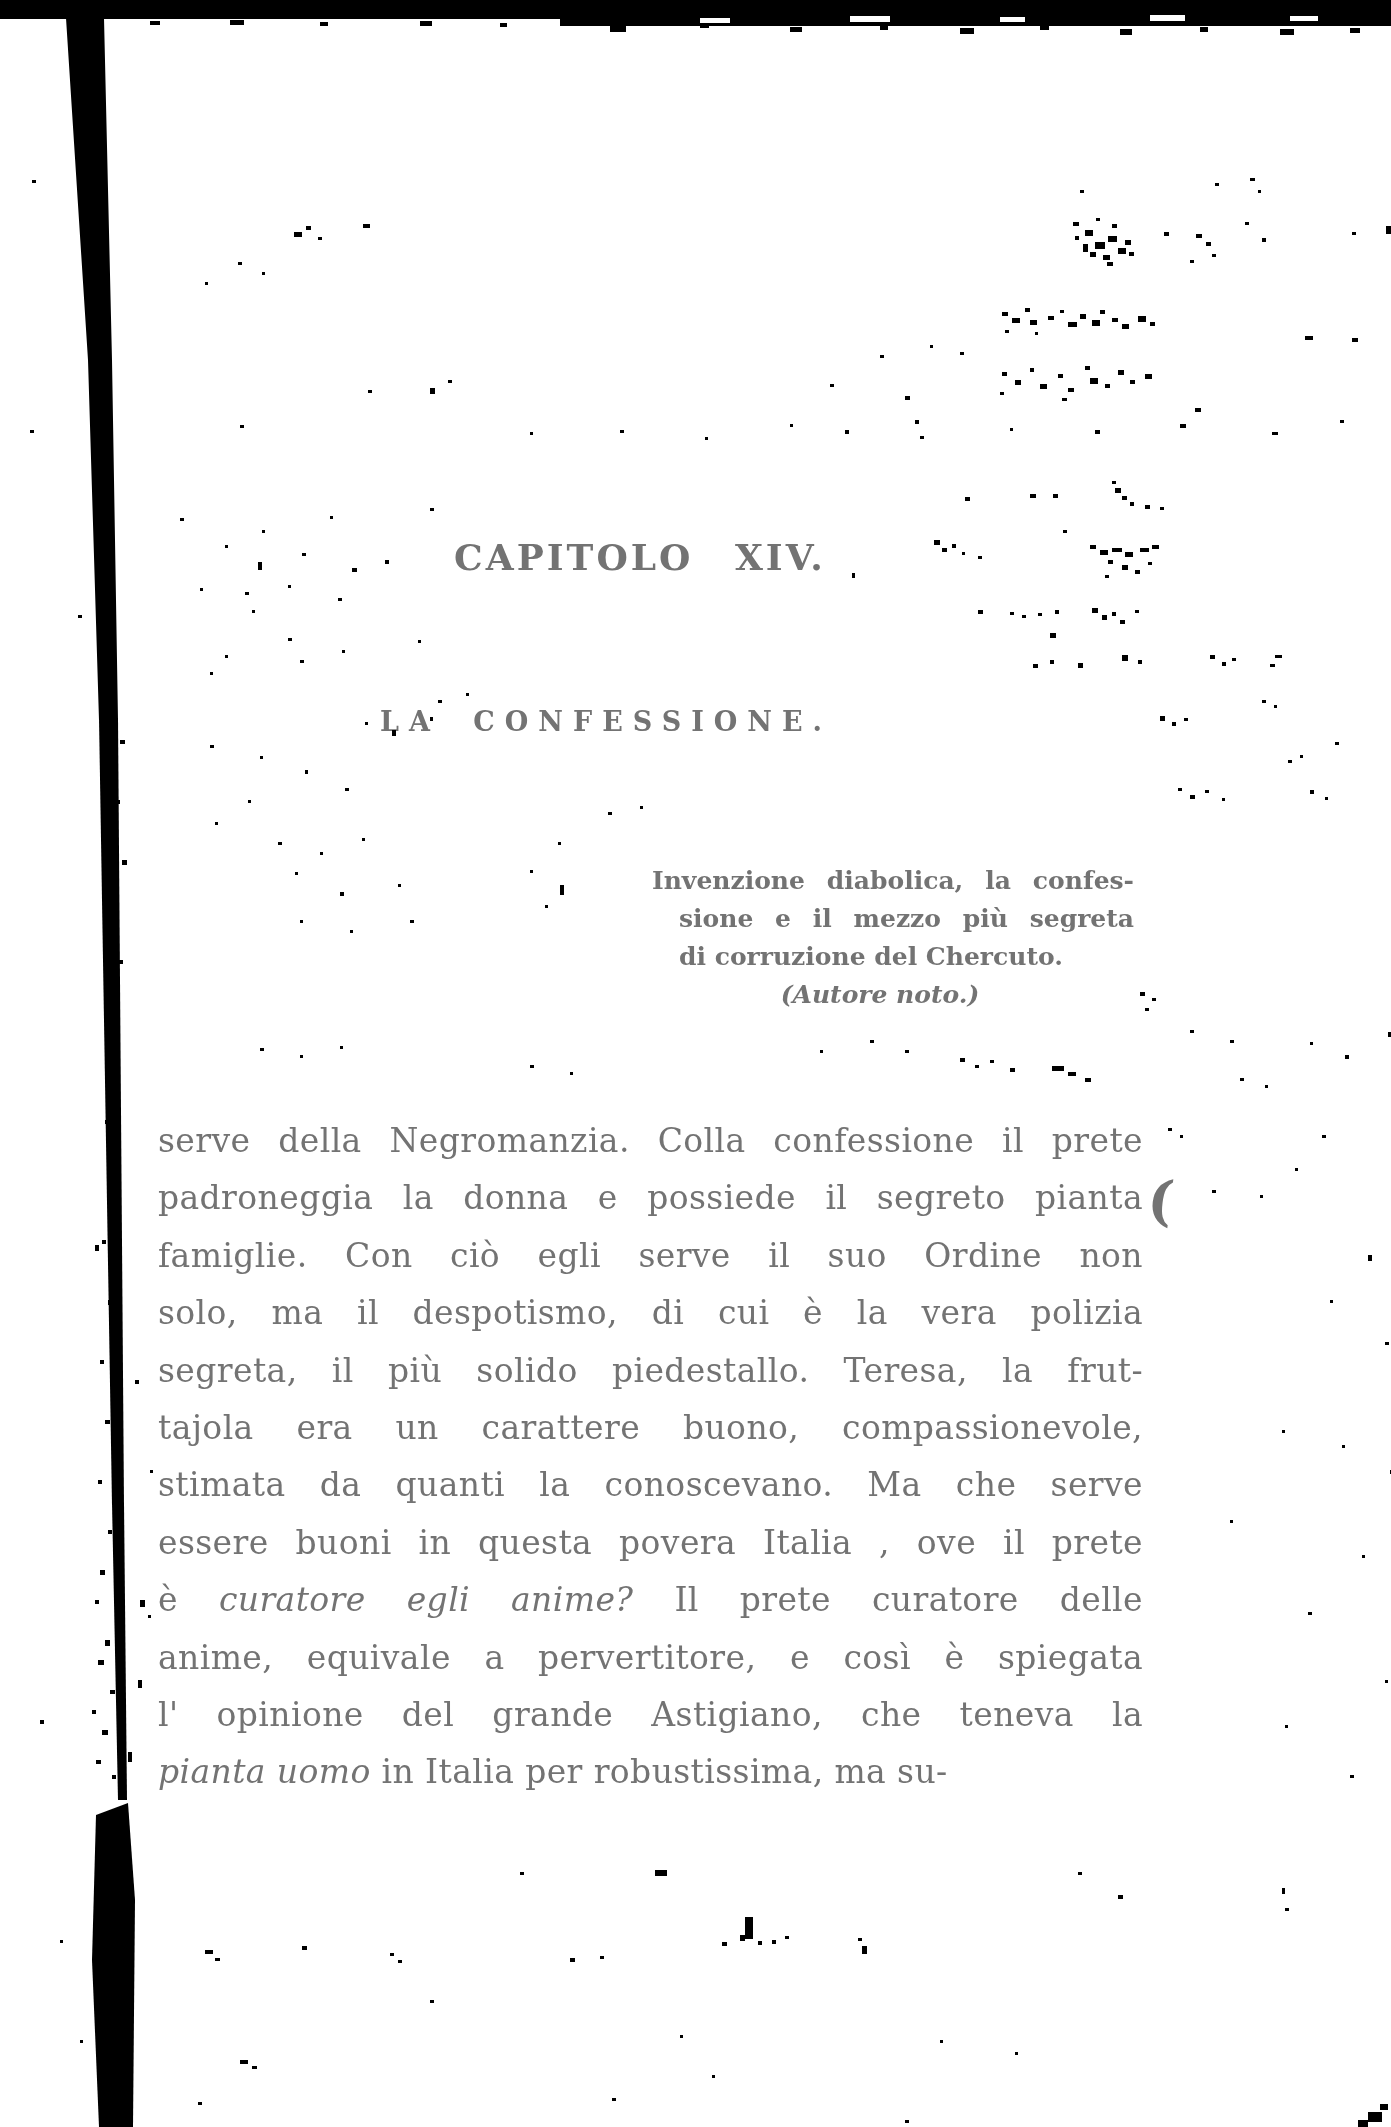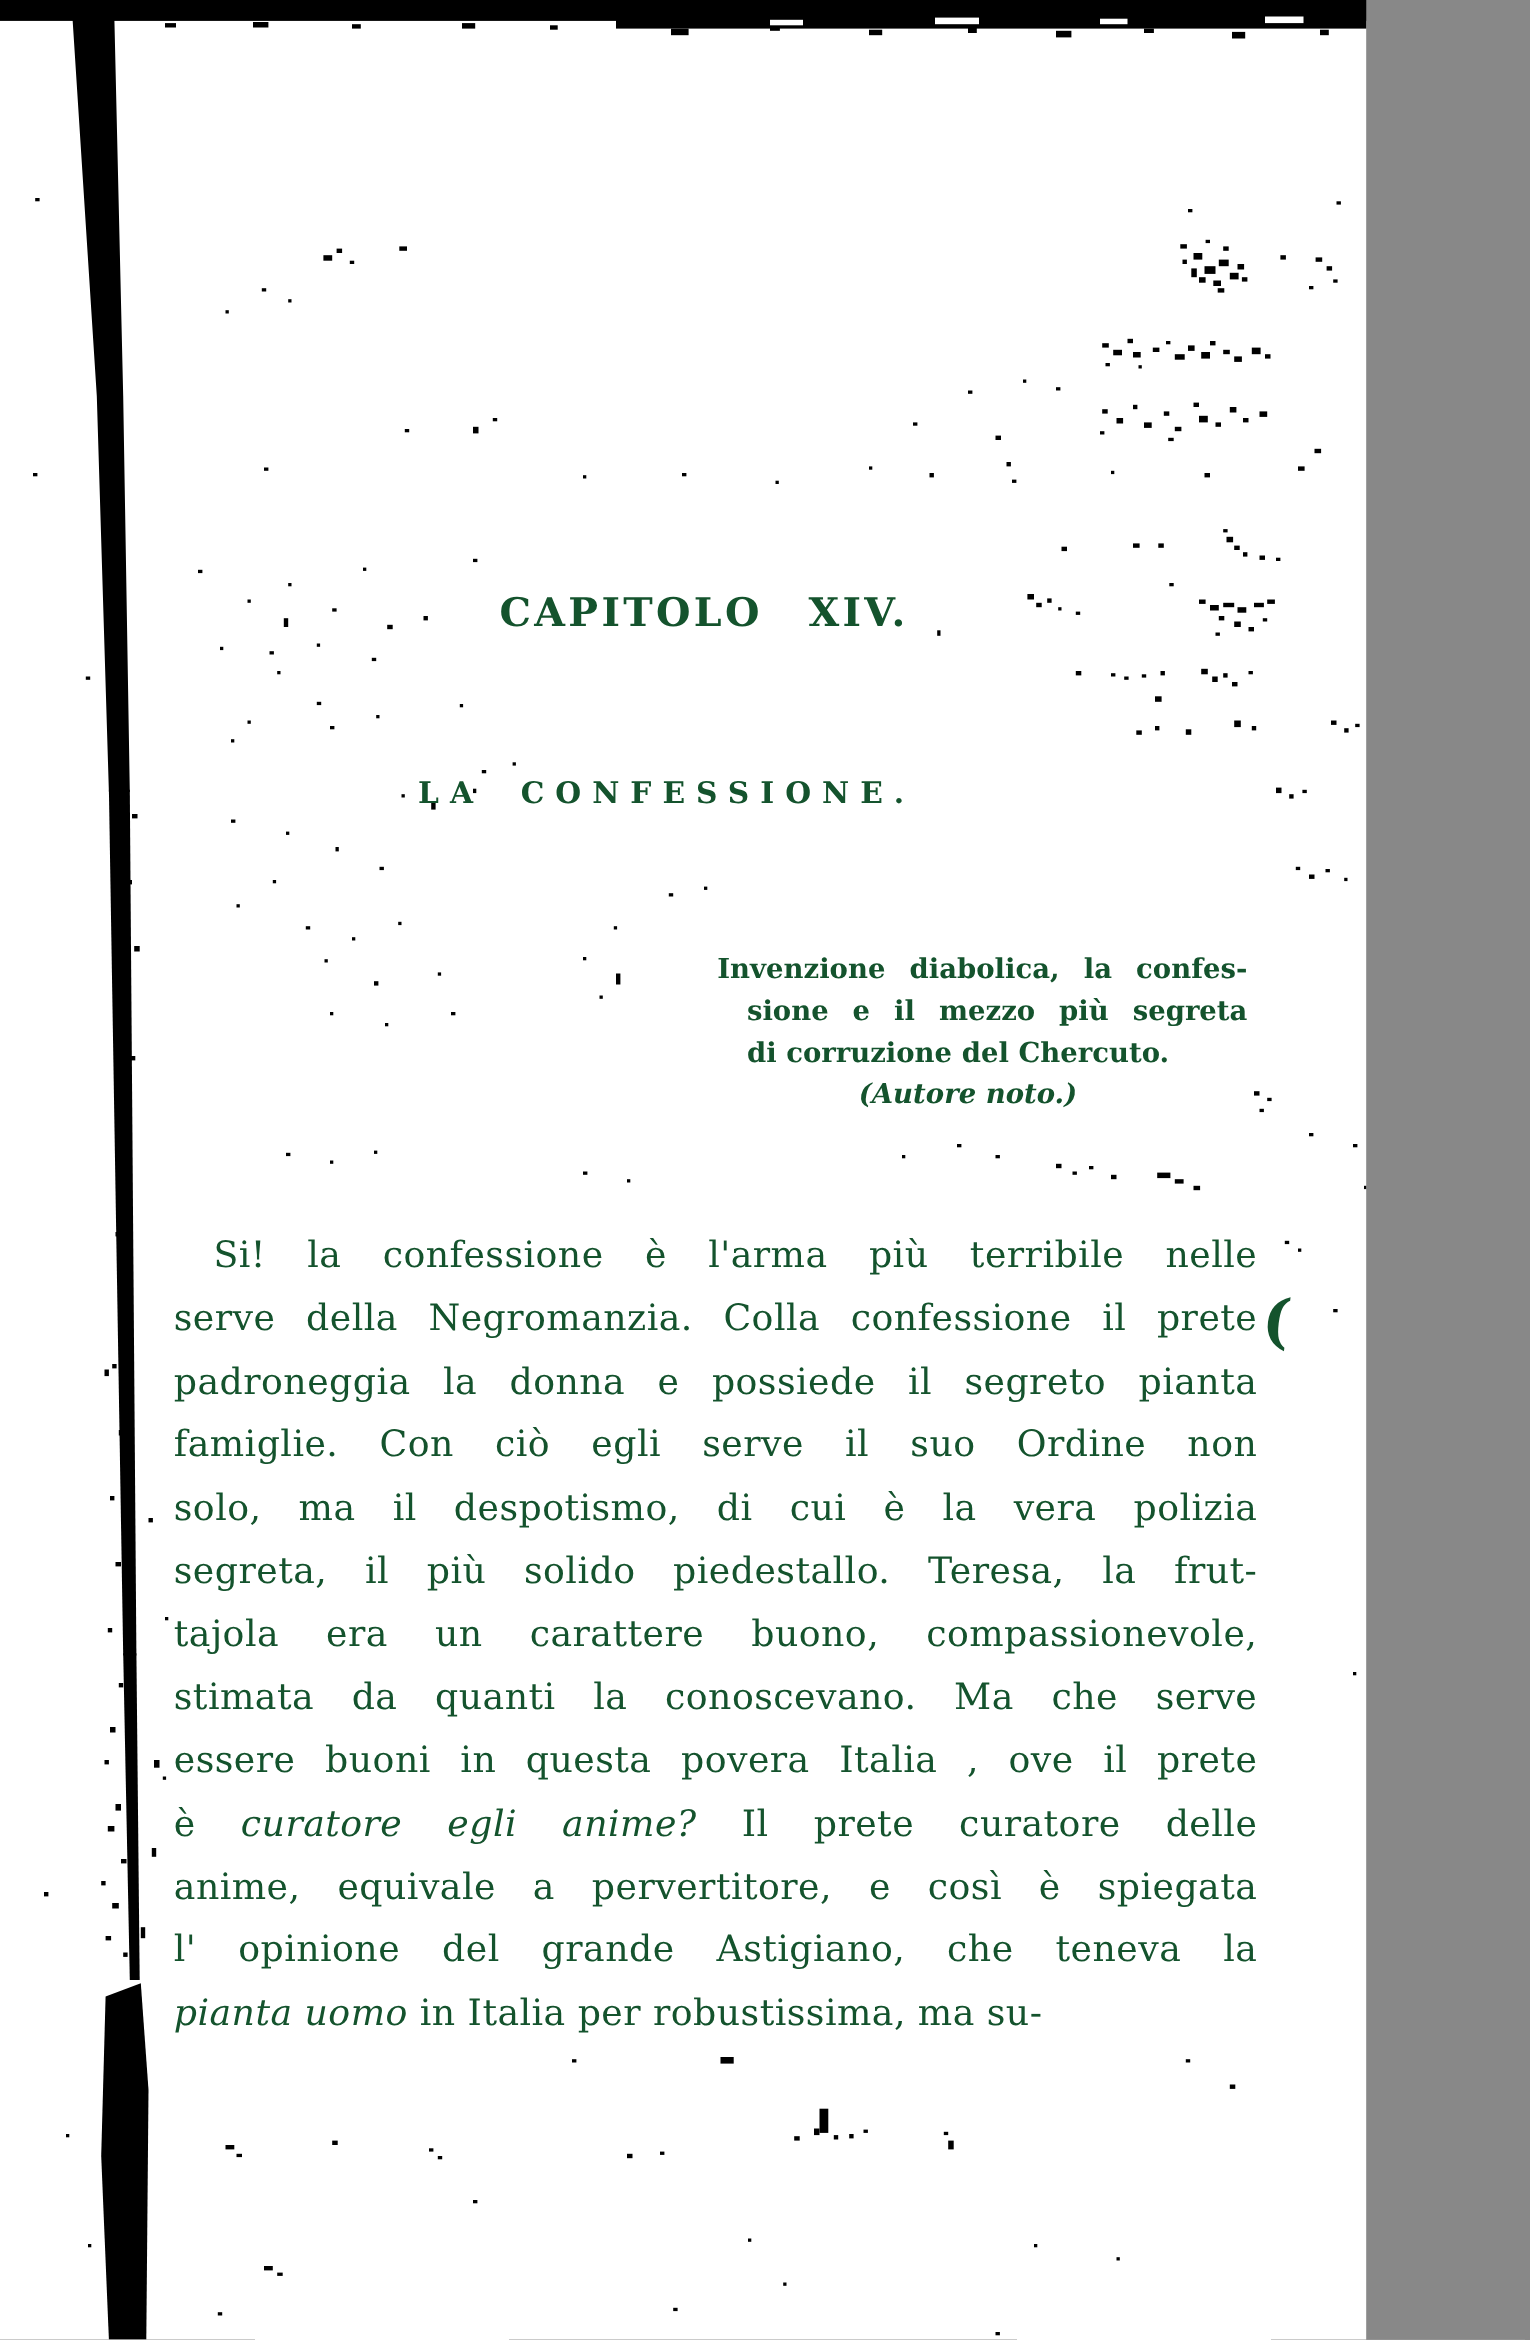--- a/index.html
+++ b/index.html
@@ -1,22 +1,22 @@
 <!DOCTYPE html>
 <html><head>
 <meta charset="utf-8">
 <style>
   html,body{margin:0;padding:0;background:#888;}
   .page{
     position:relative;
-    width:1242px;height:2127px;
+    width:1391px;height:2127px;
     background:#ffffff;
     overflow:hidden;
     font-family:"DejaVu Serif","Liberation Serif",serif;
-    color:#14532d;
+    color:#737373;
   }
   .abs{position:absolute;}
   
   #artifacts{position:absolute;left:0;top:0;width:1391px;height:2127px;z-index:1;}
   
   .chapter{
     left:380px;top:536px;width:520px;
     text-align:center;
     font-size:36px;font-weight:bold;
     letter-spacing:3px;word-spacing:26px;
@@ -412,21 +412,20 @@
   <div class="abs section">LA CONFESSIONE.</div>
 
   <div class="abs epigraph">
     <div class="ep-line">Invenzione diabolica, la confes-</div>
     <div class="ep-line ind">sione e il mezzo più segreta</div>
     <div class="ep-line ind noj">di corruzione del Chercuto.</div>
     <div class="ep-attr">(Autore noto.)</div>
   </div>
 
   <div class="abs bodytext">
-      <div class="bline first"><span>Si! la confessione è l'arma più terribile nelle</span></div>
       <div class="bline"><span>serve della Negromanzia. Colla confessione il prete</span></div>
       <div class="bline"><span>padroneggia la donna e possiede il segreto pianta</span></div>
       <div class="bline"><span>famiglie. Con ciò egli serve il suo Ordine non</span></div>
       <div class="bline"><span>solo, ma il despotismo, di cui è la vera polizia</span></div>
       <div class="bline"><span>segreta, il più solido piedestallo. Teresa, la frut-</span></div>
       <div class="bline"><span>tajola era un carattere buono, compassionevole,</span></div>
       <div class="bline"><span>stimata da quanti la conoscevano. Ma che serve</span></div>
       <div class="bline"><span>essere buoni in questa povera Italia , ove il prete</span></div>
       <div class="bline"><span>è </span><span class="it">curatore egli anime?</span><span> Il prete curatore delle</span></div>
       <div class="bline"><span>anime, equivale a pervertitore, e così è spiegata</span></div>

